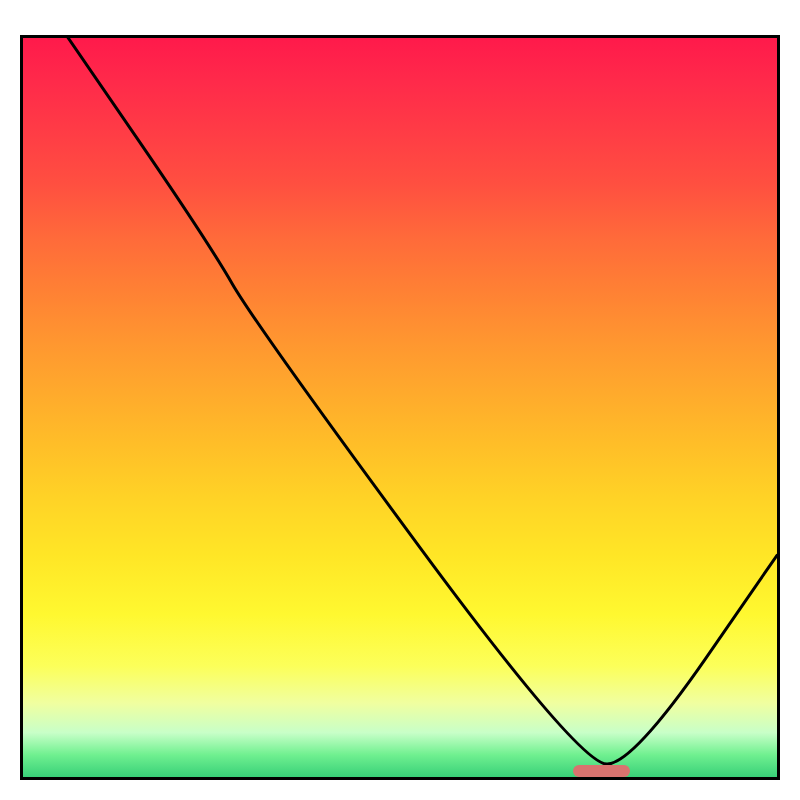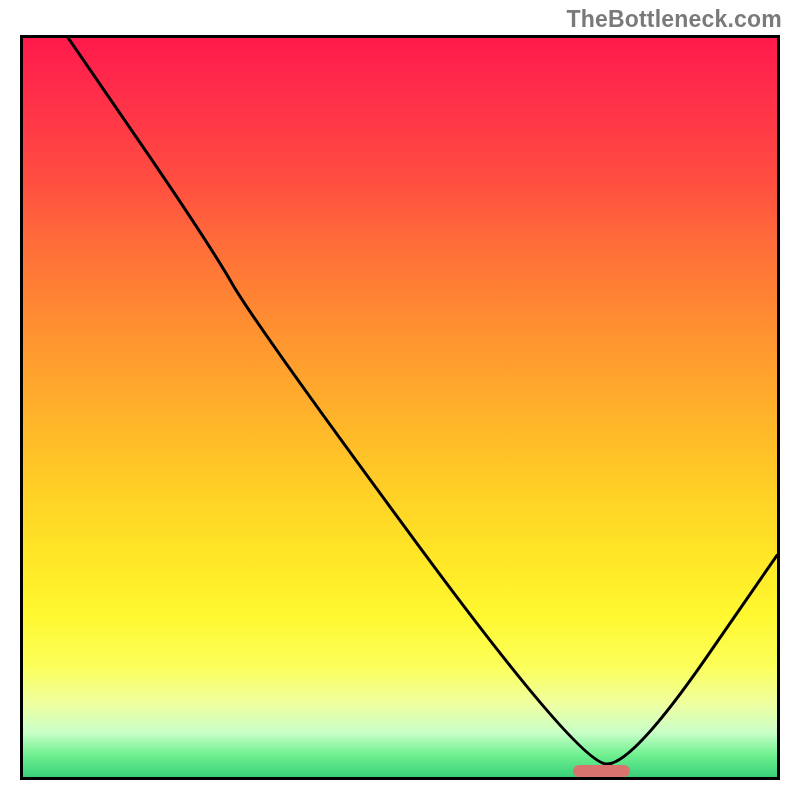--- a/index.html
+++ b/index.html
@@ -65,21 +65,20 @@
     position: absolute;
     height: 12px;
     background: #d9736f;
     border-radius: 6px;
   }
 </style>
 </head>
 <body>
 
 <div class="chart-container">
-  <div class="watermark">TheBottleneck.com</div>
 
   <div class="plot-area">
     <svg class="curve-svg" viewBox="0 0 754 739" preserveAspectRatio="none">
       <path id="curve-path" d="M 45.2 0.0 Q 45.2 0.0 115.0 101.6 Q 184.7 203.2 209.2 245.7 Q 233.7 288.2 395.9 508.1 Q 558.0 727.9 584.4 726.1 Q 610.7 724.2 682.4 620.8 T 754.0 517.3" fill="none" stroke="#000000" stroke-width="3" stroke-linecap="round" stroke-linejoin="round"></path>
     </svg>
     <div class="minimum-marker" id="min-marker" style="left: 550.42px; width: 56.55px; top: 727.088px;"></div>
   </div>
 </div>
 
 </body></html>

